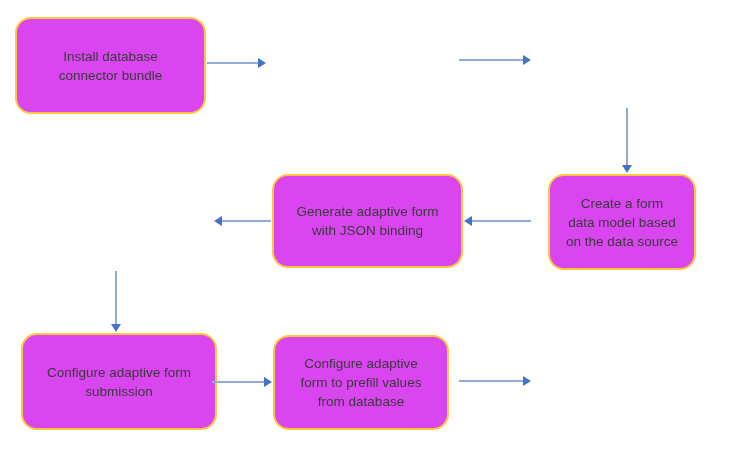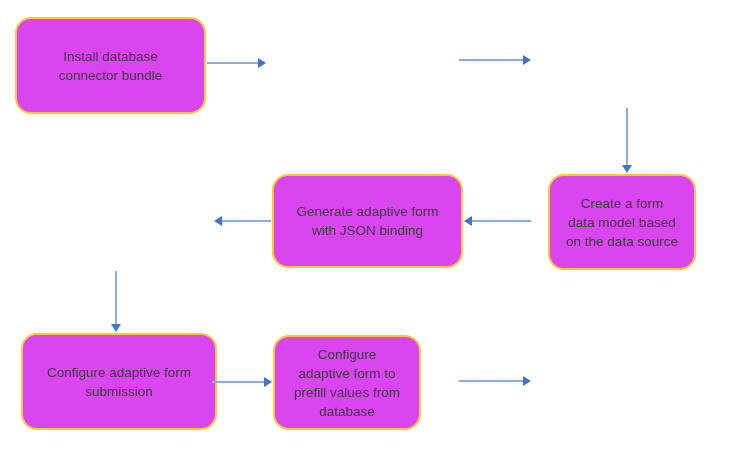--- a/index.html
+++ b/index.html
@@ -31,21 +31,21 @@
     line-height: 19px;
   }
   
   .pos-b1 { left: 15px;  top: 17px;  width: 191px; height: 97px; }
   .pos-b2 { left: 266px; top: 12px;  width: 192px; height: 95px; }
   .pos-b3 { left: 532px; top: 11px;  width: 190px; height: 96px; }
   .pos-b4 { left: 21px;  top: 175px; width: 192px; height: 95px; }
   .pos-b5 { left: 272px; top: 174px; width: 191px; height: 94px; }
   .pos-b6 { left: 532px; top: 174px; width: 148px; height: 96px; margin-left: 16px; }
   .pos-b7 { left: 21px;  top: 333px; width: 196px; height: 97px; }
-  .pos-b8 { left: 273px; top: 335px; width: 148px; height: 95px; text-align: center; }
+  .pos-b8 { left: 273px; top: 335px; width: 176px; height: 95px; text-align: center; }
   .pos-b9 { left: 532px; top: 333px; width: 186px; height: 96px; }
 
   
   .arrow { position: absolute; }
   .arrow .shaft {
     position: absolute;
     background: #8FAADC;
   }
   .arrow .shaft.h { height: 2px; top: 4px; left: 0; }
   .arrow .shaft.v { width: 2px;  left: 4px; top: 0; }

